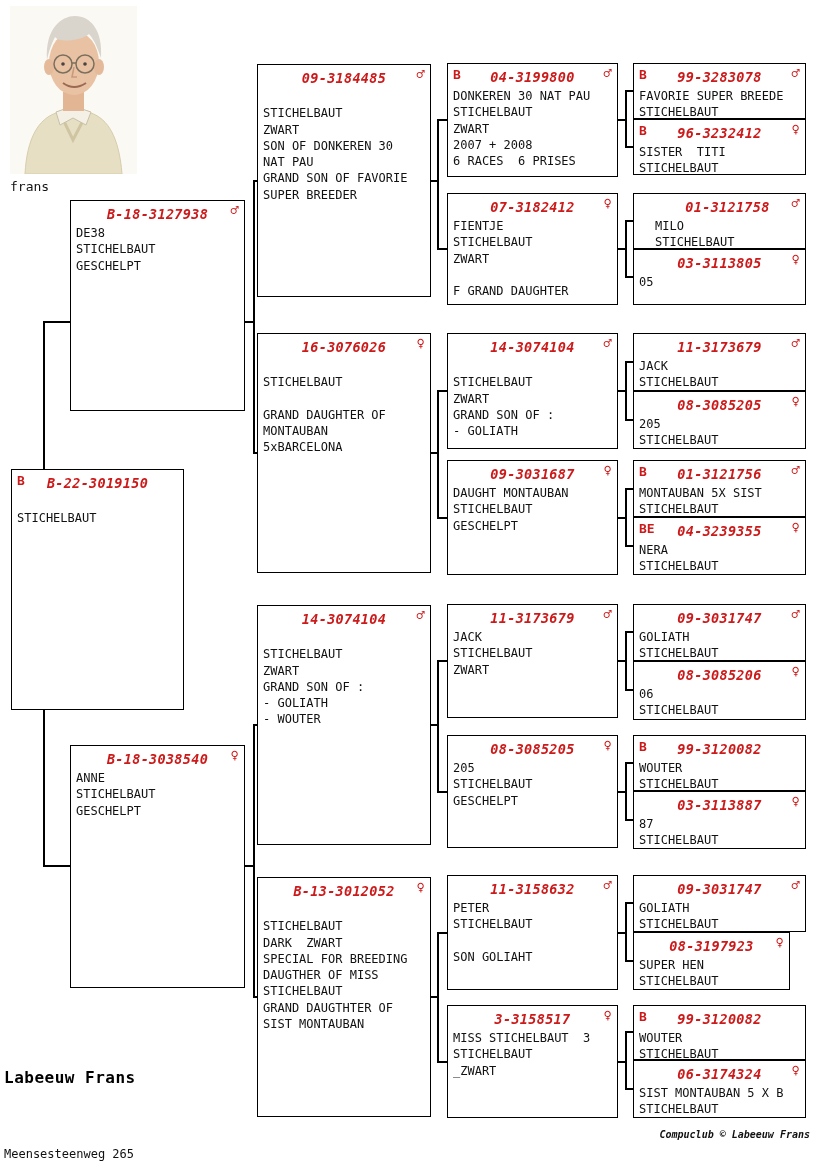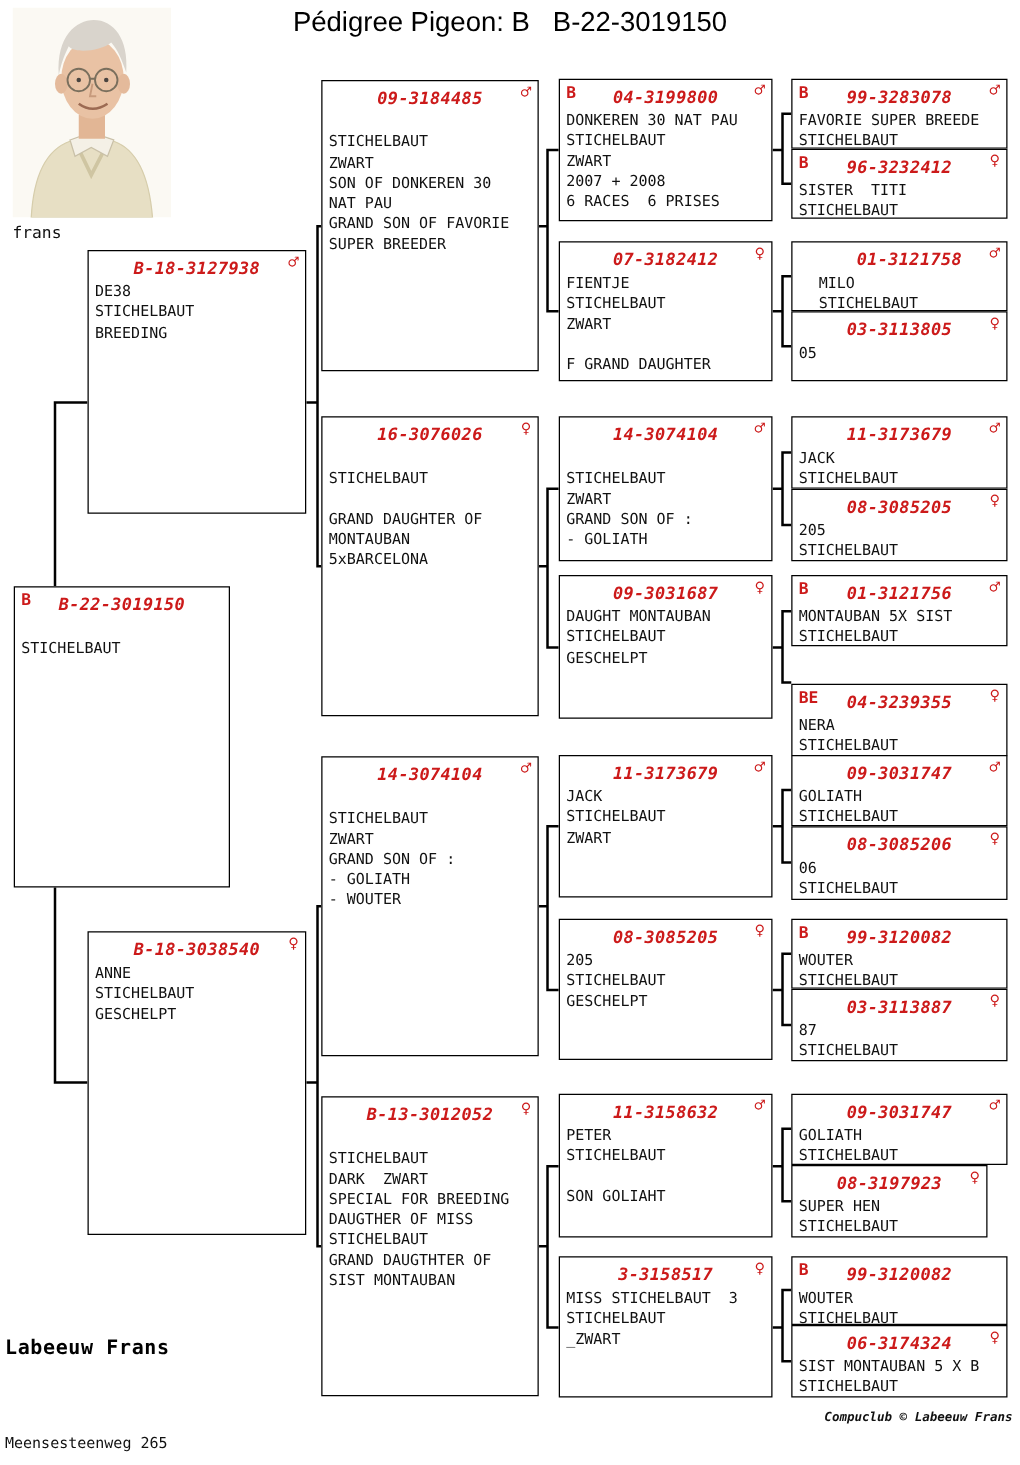--- a/index.html
+++ b/index.html
@@ -19,21 +19,20 @@
   .owner{position:absolute;left:4px;top:1030px;white-space:pre;}
   .owner-name{font-size:16px;font-weight:bold;color:#000;margin-bottom:20px;letter-spacing:.5px;}
   .owner-line{font-size:12px;line-height:18px;color:#111;}
   .credit{position:absolute;right:6px;top:1129px;font-size:10px;font-weight:bold;font-style:italic;color:#111;white-space:pre;}
 </style>
 </head>
 <body>
 
 <div class="page">
 
-  <div class="title">Pédigree Pigeon: B   B-22-3019150</div>
 
   <svg class="photo" width="127" height="168" viewBox="0 0 127 168">
     <rect width="127" height="168" fill="#fbf9f3"></rect>
     <path d="M15 168 C17 131 29 113 46 107 L63 101 L81 107 C98 113 109 131 112 168 Z" fill="#e7dfc4" stroke="#d6cdab" stroke-width="1"></path>
     <path d="M49 105 L63 134 L78 105" fill="none" stroke="#cfc5a2" stroke-width="3"></path>
     <path d="M46 106 L63 100 L81 106 L76 119 L63 112 L50 119 Z" fill="#f4f0e6" stroke="#c9c0a8" stroke-width="1"></path>
     <rect x="53" y="86" width="21" height="19" fill="#e2b695"></rect>
     <ellipse cx="64" cy="57" rx="25" ry="32" fill="#e9c2a4"></ellipse>
     <ellipse cx="39" cy="61" rx="5" ry="8" fill="#e4ba9b"></ellipse>
     <ellipse cx="89" cy="61" rx="5" ry="8" fill="#e4ba9b"></ellipse>
@@ -78,21 +77,21 @@
 STICHELBAUT</div>
   </div>
 
   <div class="bx" style="left:70px;top:200px;width:175px;height:211px;">
     <div class="hd">
       <span class="rg">B-18-3127938</span>
       <span class="sx">♂</span>
     </div>
     <div class="bd">DE38
 STICHELBAUT
-BREEDING</div>
+GESCHELPT</div>
   </div>
   <div class="bx" style="left:70px;top:745px;width:175px;height:243px;">
     <div class="hd">
       <span class="rg">B-18-3038540</span>
       <span class="sx">♀</span>
     </div>
     <div class="bd">ANNE
 STICHELBAUT
 GESCHELPT</div>
   </div>
@@ -281,21 +280,21 @@
   </div>
   <div class="bx" style="left:633px;top:460px;width:173px;height:57px;">
     <div class="hd">
       <span class="cc">B</span>
       <span class="rg">01-3121756</span>
       <span class="sx">♂</span>
     </div>
     <div class="bd">MONTAUBAN 5X SIST
 STICHELBAUT</div>
   </div>
-  <div class="bx" style="left:633px;top:547px;width:173px;height:58px;">
+  <div class="bx" style="left:633px;top:517px;width:173px;height:58px;">
     <div class="hd">
       <span class="cc">BE</span>
       <span class="rg">04-3239355</span>
       <span class="sx">♀</span>
     </div>
     <div class="bd">NERA
 STICHELBAUT</div>
   </div>
   <div class="bx" style="left:633px;top:604px;width:173px;height:57px;">
     <div class="hd">

